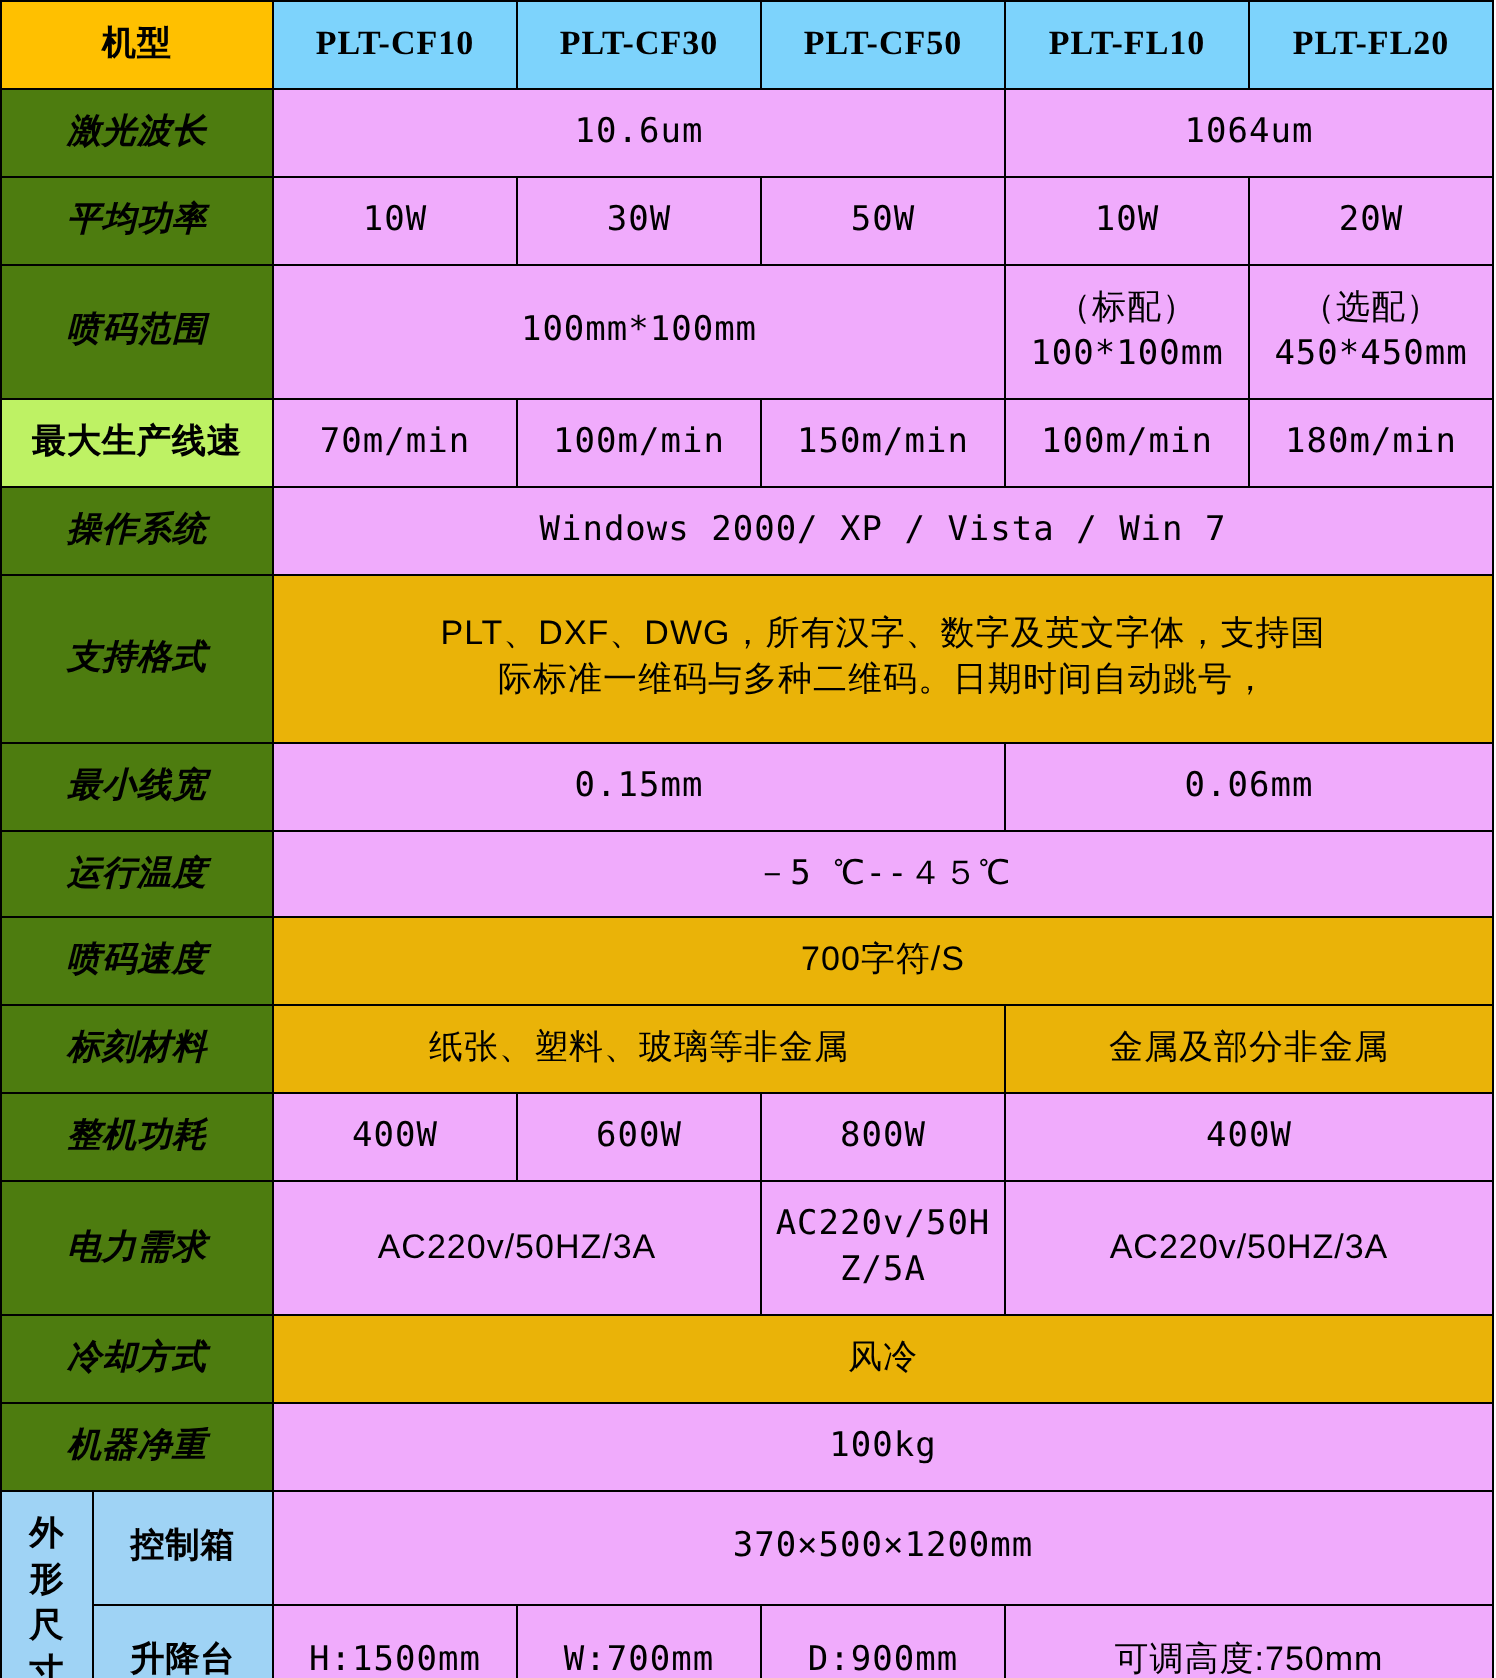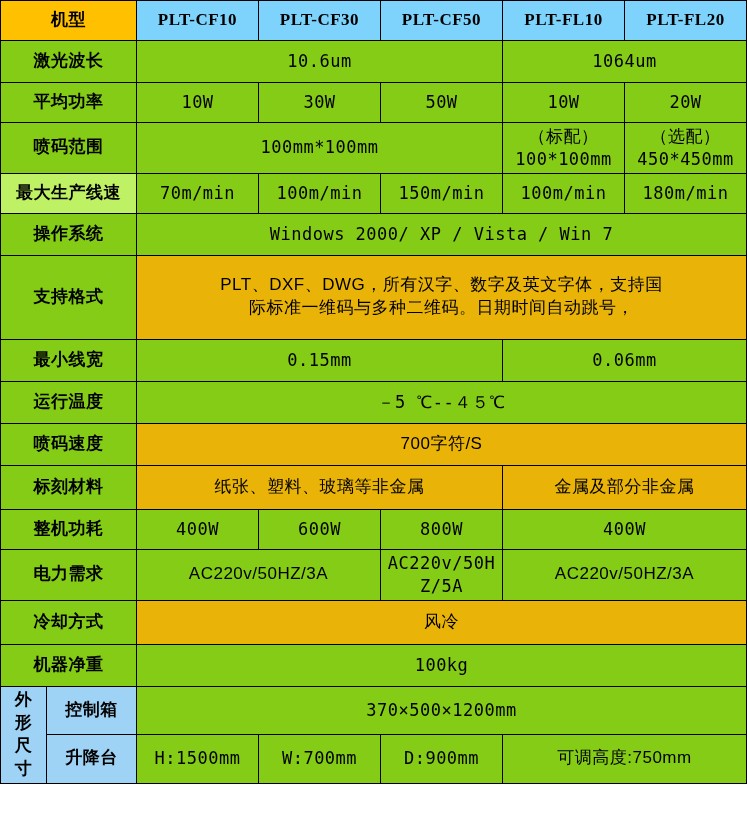--- a/index.html
+++ b/index.html
@@ -16,44 +16,45 @@
   #spec-table {
     border-collapse: collapse;
     width: 746px;
     margin: 0;
     table-layout: fixed;
   }
   #spec-table td {
     border: 1px solid #000000;
     text-align: center;
     vertical-align: middle;
-    padding: 2px 3px;
+    padding: 10px 3px;
     font-size: 17px;
     line-height: 1.35;
     letter-spacing: 0.5px;
     word-break: break-word;
   }
   
   .hdr-model {
     background: #ffc000;
     font-weight: bold;
     font-size: 19px;
   }
   .hdr-col {
     background: #7dd3fc;
     font-weight: bold;
     font-size: 18px;
     font-family: Liberation Serif, serif;
   }
   
   .label-cell {
-    background: #84cc16;
-    font-weight: bold;
-    font-size: 18px;
-    letter-spacing: 1px;
+    background: #4d7c0f;
+    font-weight: bold;
+    font-size: 18px;
+    letter-spacing: 1px;
+    font-style: italic;
   }
   .label-small {
     background: #bef264;
     font-weight: bold;
     font-size: 15px;
     letter-spacing: 0px;
   }
   .label-vert {
     background: #9fd3f5;
     font-weight: bold;
@@ -63,21 +64,21 @@
     padding: 1px;
   }
   .label-sub {
     background: #9fd3f5;
     font-weight: bold;
     font-size: 16px;
     letter-spacing: 0.5px;
   }
   
   .val {
-    background: #84cc16;
+    background: #f0abfc;
     font-family: "DejaVu Sans Mono", "Liberation Mono", monospace;
     font-size: 17px;
   }
   .val-cn {
     background: #eab308;
     font-family: "Liberation Sans", "DejaVu Sans", sans-serif;
     font-size: 18px;
     letter-spacing: 1px;
   }
   .val-left {

